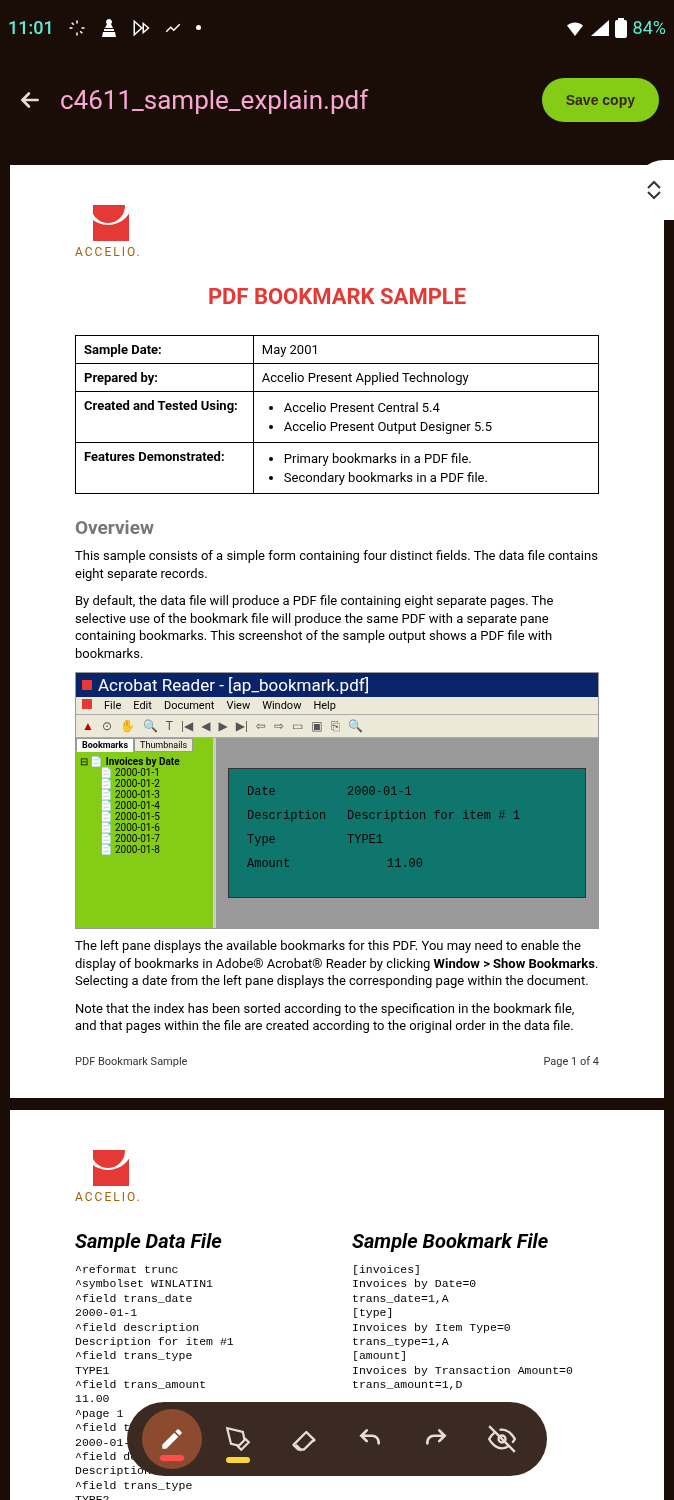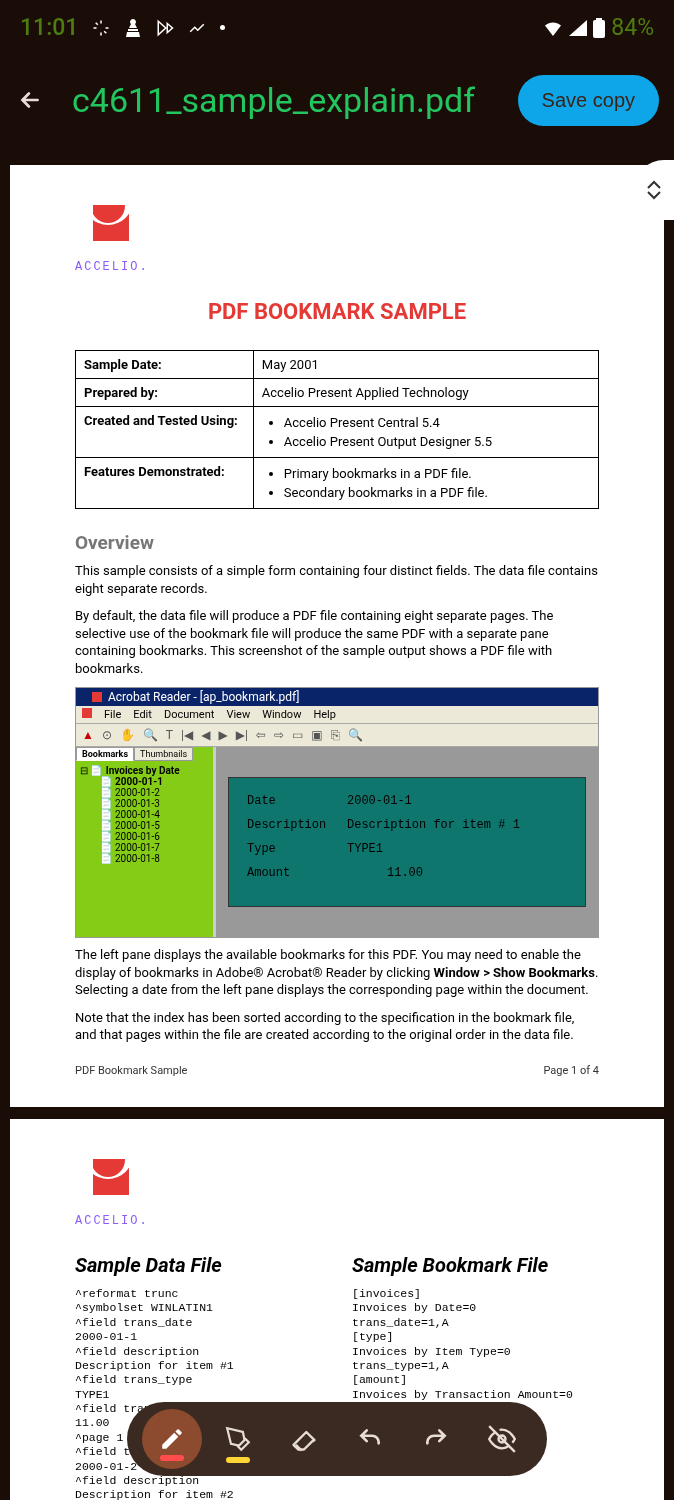--- a/index.html
+++ b/index.html
@@ -1,54 +1,54 @@
 <!DOCTYPE html>
 <html><head>
 <meta charset="utf-8">
 <style>
   * { margin: 0; padding: 0; box-sizing: border-box; }
   html, body { width: 674px; height: 1500px; background: #1a0d08; font-family: -apple-system, Roboto, sans-serif; overflow: hidden; }
-  .status-bar { height: 55px; display: flex; justify-content: space-between; align-items: center; padding: 0 20px; color: #4d7c0f; font-size: 23px; }
+  .status-bar { height: 55px; display: flex; justify-content: space-between; align-items: center; padding: 0 8px; color: #5eead4; font-size: 18px; }
   .status-left { display: flex; align-items: center; gap: 14px; }
   .status-right { display: flex; align-items: center; gap: 6px; }
   .time { font-weight: 500; }
   .icon-sm { width: 18px; height: 18px; display: inline-flex; align-items: center; justify-content: center; }
   .app-bar { height: 90px; display: flex; align-items: center; padding: 0 15px; gap: 15px; }
   .back-arrow { width: 30px; height: 30px; color: #e8ddd6; display: flex; align-items: center; justify-content: center; }
-  .filename { flex: 1; color: #22c55e; font-size: 34px; font-weight: 400; margin-left: 12px; }
-  .save-btn { background: #0ea5e9; color: #3a2418; border: none; border-radius: 26px; padding: 14px 24px; font-size: 20px; font-weight: 400; }
+  .filename { flex: 1; color: #f9a8d4; font-size: 26px; font-weight: 400; }
+  .save-btn { background: #84cc16; color: #3a2418; border: none; border-radius: 26px; padding: 14px 24px; font-size: 14px; font-weight: 700; }
   .viewer { position: absolute; top: 155px; left: 0; right: 0; bottom: 0; background: #1a0d08; padding: 10px; overflow: hidden; }
   .expand-fab { position: absolute; top: 160px; right: 0; width: 40px; height: 60px; background: #fff; border-radius: 30px 0 0 30px; display: flex; flex-direction: column; align-items: center; justify-content: center; z-index: 10; }
   .page { background: #fff; margin-bottom: 12px; padding: 40px 65px 30px 65px; position: relative; }
   .logo { width: 80px; margin-bottom: 25px; }
   .logo-swoosh { width: 36px; height: 36px; background: #e53935; position: relative; overflow: hidden; margin-left: 18px; }
   .logo-swoosh::before { content:''; position:absolute; width:50px; height:50px; background:#fff; border-radius:50%; top:-30px; left:-10px; }
   .logo-swoosh::after { content:''; position:absolute; width:34px; height:34px; background:#e53935; border-radius:50%; top:-16px; left:-2px; }
-  .logo-text { font-size: 12px; letter-spacing: 2px; color: #8b5cf6; margin-top: 19px; font-family: Liberation Mono, monospace; }
+  .logo-text { font-size: 12px; letter-spacing: 2px; color: #a16207; margin-top: 4px; }
   .doc-title { color: #e53935; font-size: 22px; font-weight: 700; text-align: center; margin: 18px 0 26px 0; font-variant: small-caps; }
   .meta-table { width: 100%; border-collapse: collapse; font-size: 13px; margin-bottom: 22px; }
   .meta-table td { border: 1px solid #000; padding: 6px 8px; vertical-align: top; }
   .meta-table td:first-child { width: 34%; font-weight: 700; }
   .meta-table ul { list-style: disc; padding-left: 22px; }
   .meta-table li { padding: 2px 0; }
   .h2 { color: #777; font-size: 19px; font-weight: 700; margin: 10px 0 8px 0; }
   .body-text { font-size: 13px; line-height: 1.35; color: #000; margin-bottom: 10px; }
   .reader-shot { border: 1px solid #999; background: #ece9d8; font-size: 11px; margin-bottom: 8px; }
-  .reader-title { background: #0a246a; color: #fff; padding: 2px 16px; font-size: 12px; display:flex; align-items:center; gap:6px;}
+  .reader-title { background: #0a246a; color: #fff; padding: 2px 6px; font-size: 17px; display:flex; align-items:center; gap:6px;}
   .reader-menu { background: #ece9d8; padding: 2px 6px; font-size: 11px; display: flex; gap: 12px; border-bottom: 1px solid #aaa;}
   .reader-toolbar { background: #ece9d8; padding: 4px 6px; border-bottom: 1px solid #aaa; display:flex; gap:8px; font-size:12px; color:#555;}
   .reader-body { display: flex; height: 190px; }
   .reader-pane-left { width: 140px; background: #84cc16; border-right: 3px solid #ccc; font-size: 10px; }
   .reader-tabs { display:flex; font-size:9px; }
   .reader-tab { border:1px solid #999; padding:1px 5px; background:#ece9d8; }
   .reader-tab.active { background:#fff; border-bottom-color:#fff; font-weight:700;}
   .bm-tree { padding: 4px; }
   .bm-root { font-weight: 700; }
   .bm-item { padding-left: 20px; }
-  .bm-item.sel { font-weight: 700; }
+  .bm-item.sel { font-weight: 400; }
   .reader-pane-right { flex: 1; background: #999; display: flex; align-items: center; justify-content: center; padding: 12px; }
   .reader-doc { background: #0f766e; border: 1px solid #333; padding: 16px 18px; width: 100%; font-family: "Courier New", monospace; font-size: 12px; }
   .reader-doc .row { display: flex; margin-bottom: 10px; }
   .reader-doc .lbl { width: 100px; }
   .footer { display: flex; justify-content: space-between; font-size: 11px; color: #333; margin-top: 20px; }
   .page2 { padding: 40px 65px 20px 65px; }
   .two-col { display: flex; gap: 30px; }
   .col { flex: 1; }
   .col-title { font-style: italic; font-weight: 700; font-size: 20px; margin-bottom: 10px; }
   .mono { font-family: "Courier New", monospace; font-size: 11.5px; line-height: 1.25; white-space: pre; color: #000; }

